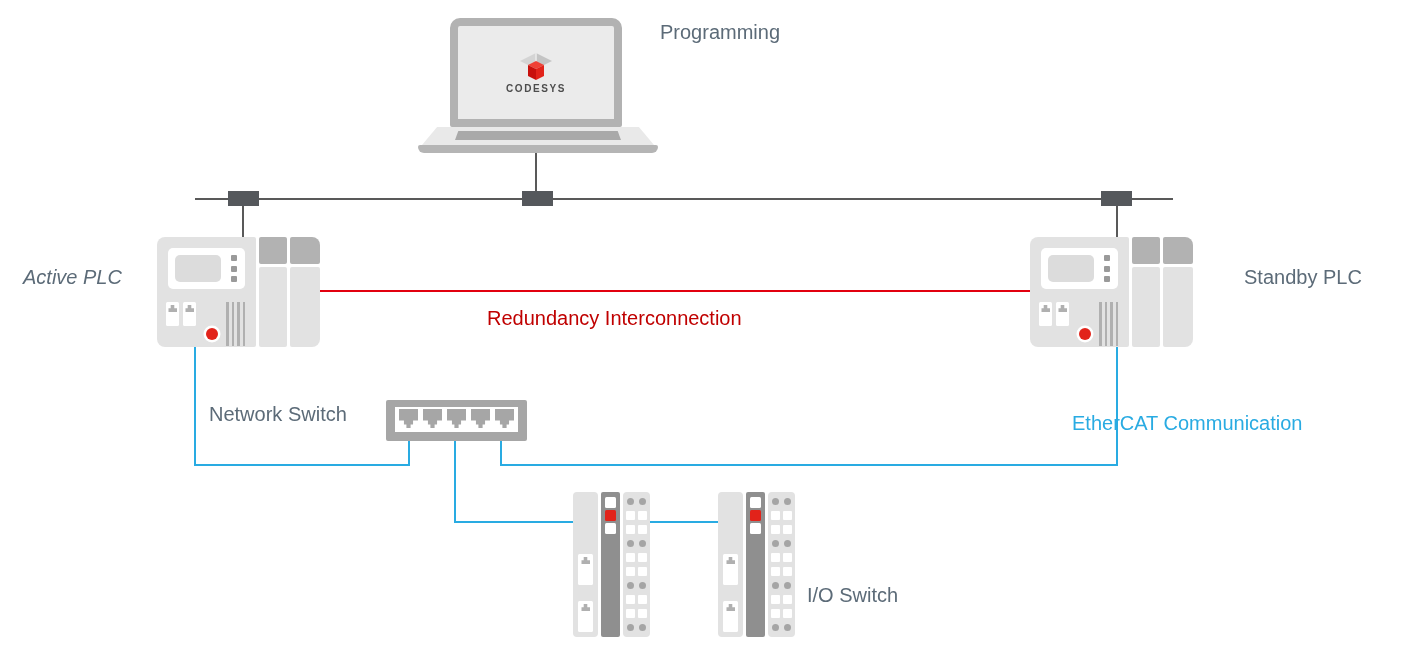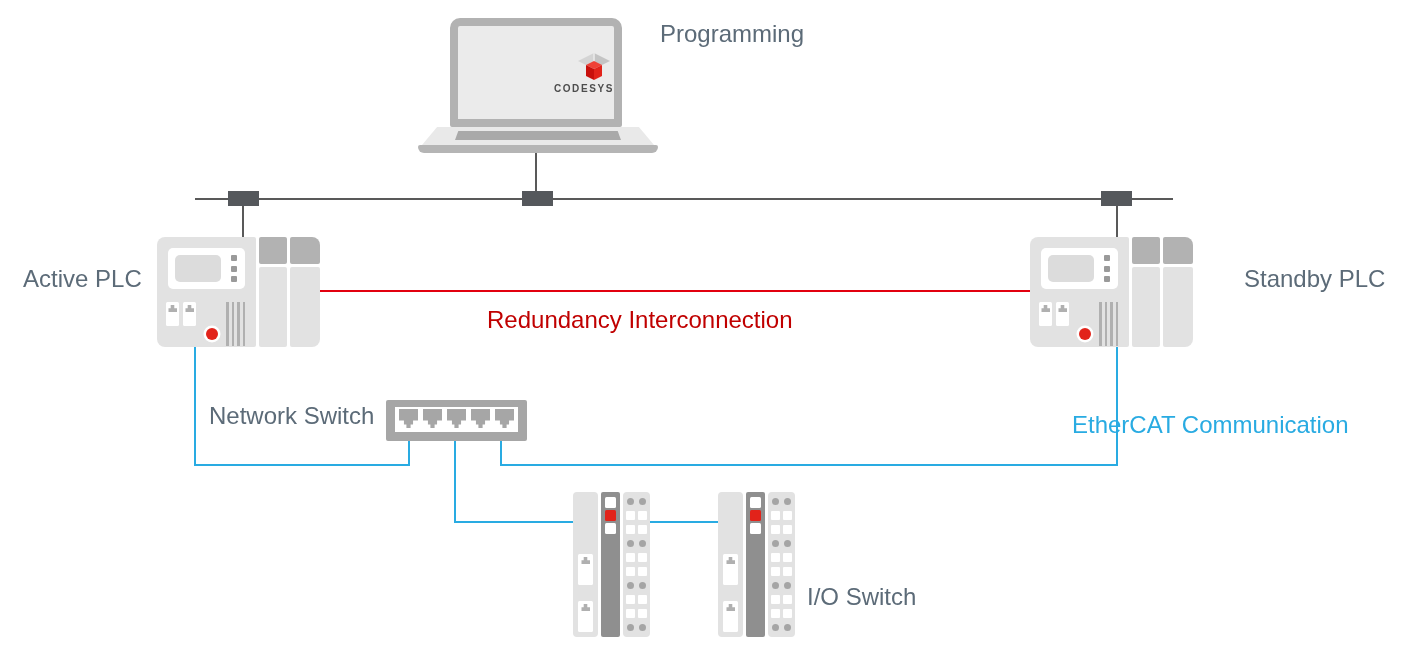--- a/index.html
+++ b/index.html
@@ -1,39 +1,39 @@
 <!DOCTYPE html>
 <html style="--label-text: #5c6b78; --red-line: #e2000f; --red-text: #c00000; --cyan: #29abe2; --bus-line: #595959; --connector: #55585c; --led-red: #e2231a;"><head>
 <meta charset="utf-8">
 <style>
   html,body{margin:0;padding:0;background:#fff;}
   .canvas{
     position:relative;width:1422px;height:658px;background:#fff;overflow:hidden;
     font-family:"Liberation Sans", sans-serif;
   }
-  .lbl{position:absolute;font-size:24px;color:var(--label-text,#5c6b78);white-space:nowrap;line-height:1.2;}
+  .lbl{position:absolute;font-size:20px;color:var(--label-text,#5c6b78);white-space:nowrap;line-height:1.2;}
   .lbl.redtxt{color:var(--red-text,#c00000);}
   .lbl.cyantxt{color:var(--cyan,#29abe2);}
 
   
   .hline,.vline{position:absolute;}
   .hline{height:2px;}
   .vline{width:2px;}
   .bus{background:var(--bus-line,#595959);}
   .bus.hline{height:1.5px;}
   .bus.vline{width:1.5px;}
   .redline{background:var(--red-line,#e2000f);height:2px;}
   .cyan{background:var(--cyan,#29abe2);}
   .bus-tap{position:absolute;width:31px;height:15px;background:var(--connector,#55585c);}
 
   
   .laptop{position:absolute;width:246px;height:140px;}
   .lt-screen{position:absolute;left:35px;top:3px;width:172px;height:109px;box-sizing:border-box;
     border:8px solid #b2b2b2;border-radius:10px 10px 2px 2px;background:#ebebeb;
-    display:flex;flex-direction:column;align-items:flex-end;justify-content:center;gap:2px;}
+    display:flex;flex-direction:column;align-items:center;justify-content:center;gap:2px;}
   .codesys-text{font-size:10px;font-weight:bold;letter-spacing:1.6px;color:#4d4d4d;}
   .lt-base{position:absolute;left:7px;top:112px;width:232px;height:18px;background:#e9e9e9;
     -webkit-clip-path:polygon(6.5% 0,93.5% 0,100% 100%,0 100%);clip-path:polygon(6.5% 0,93.5% 0,100% 100%,0 100%);}
   .lt-kbd{position:absolute;left:33px;top:4px;width:166px;height:9px;background:#a9a9a9;
     -webkit-clip-path:polygon(2% 0,98% 0,100% 100%,0 100%);clip-path:polygon(2% 0,98% 0,100% 100%,0 100%);}
   .lt-bar{position:absolute;left:3px;top:130px;width:240px;height:8px;background:#b5b5b5;border-radius:3px 3px 9px 9px;}
 
   
   .plc{position:absolute;width:161px;height:110px;display:flex;gap:3px;}
   .plc-body{position:relative;width:99px;height:110px;background:#e2e2e2;border-radius:8px 2px 2px 8px;flex:none;}
@@ -137,21 +137,21 @@
     </div>
     <div class="plc-col c1">
       <div class="ct"></div>
       <div class="cb"></div>
     </div>
     <div class="plc-col c2">
       <div class="ct"></div>
       <div class="cb"></div>
     </div>
   </div>
-  <div class="lbl" style="left:23px;top:265px;">Active PLC</div>
+  <div class="lbl" style="left:23px;top:265px;font-style:italic;">Active PLC</div>
 
   <div class="plc" style="left:1030px;top:237px;">
     <div class="plc-body">
       <div class="plc-panel">
         <div class="plc-screen"></div>
         <div class="plc-dots">
           <i></i>
             <i></i>
             <i></i>
         </div>

